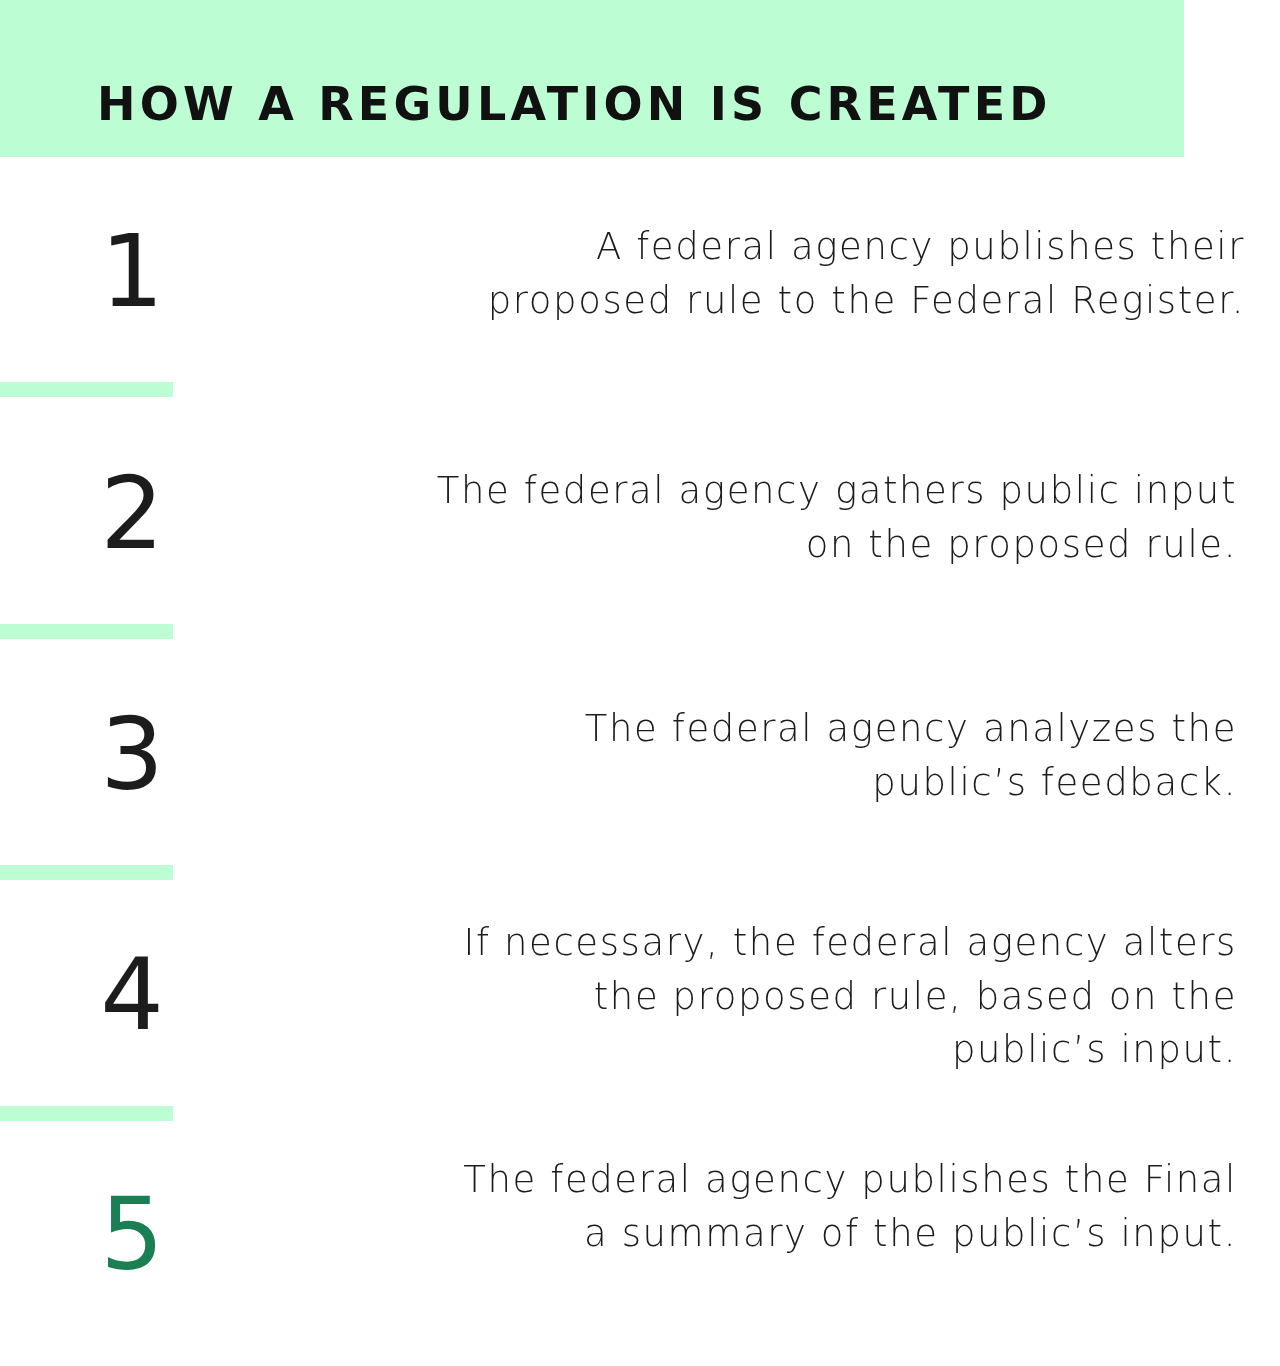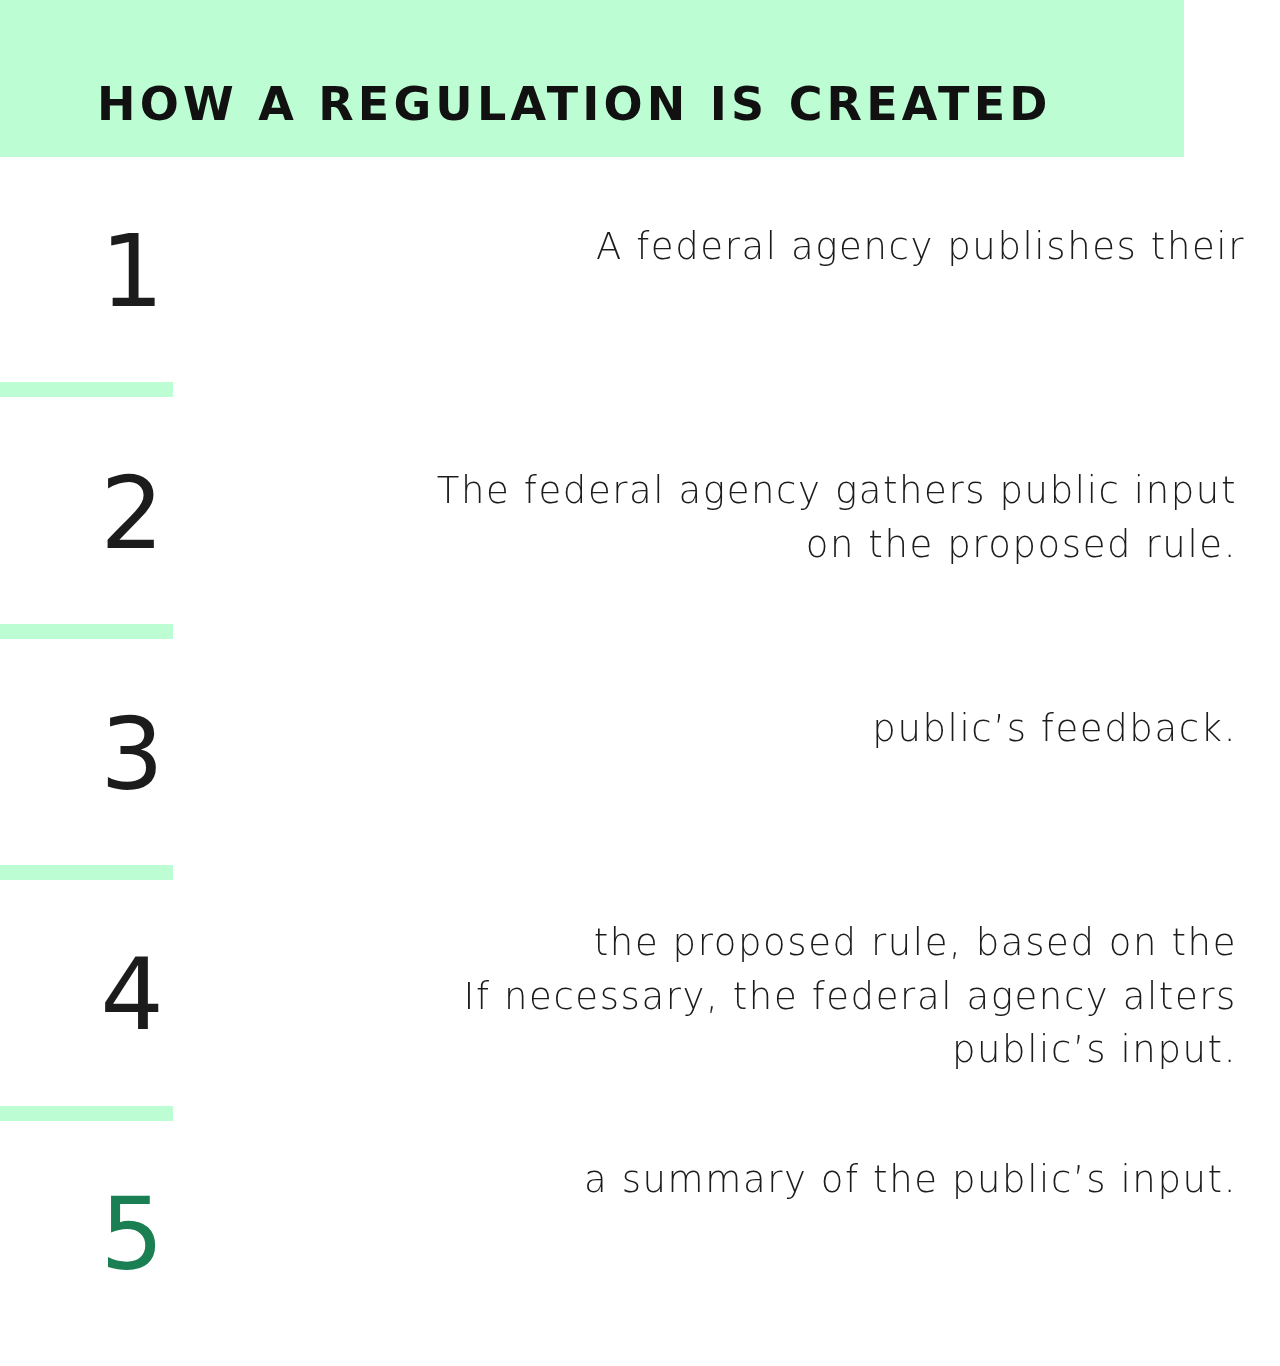--- a/index.html
+++ b/index.html
@@ -36,49 +36,52 @@
 <body>
 
 <div class="header">
   <div class="title">HOW A REGULATION IS CREATED</div>
 </div>
 
 <div class="step" style="top:0;">
   <div class="num" style="left:82px; top:222px;">1</div>
   <div class="text" style="left:265px; top:220px;">
     <span class="line">A federal agency publishes their</span>
+    <span class="line">proposed rule to the Federal Register.</span>
   </div>
 </div>
 <div class="divider" style="top:382px;"></div>
 
 <div class="step" style="top:0;">
   <div class="num" style="left:82px; top:464px;">2</div>
   <div class="text" style="left:257px; top:464px;">
     <span class="line">The federal agency gathers public input</span>
     <span class="line">on the proposed rule.</span>
   </div>
 </div>
 <div class="divider" style="top:624px;"></div>
 
 <div class="step" style="top:0;">
   <div class="num" style="left:82px; top:705px;">3</div>
   <div class="text" style="left:257px; top:702px;">
+    <span class="line">The federal agency analyzes the</span>
     <span class="line">public’s feedback.</span>
   </div>
 </div>
 <div class="divider" style="top:865px;"></div>
 
 <div class="step" style="top:0;">
   <div class="num" style="left:82px; top:945px;">4</div>
   <div class="text" style="left:257px; top:916px;">
+    <span class="line">If necessary, the federal agency alters</span>
     <span class="line">the proposed rule, based on the</span>
-    <span class="line">If necessary, the federal agency alters</span>
     <span class="line">public’s input.</span>
   </div>
 </div>
 <div class="divider" style="top:1106px;"></div>
 
 <div class="step" style="top:0;">
   <div class="num accent" style="left:82px; top:1185px;">5</div>
   <div class="text" style="left:257px; top:1153px;">
+    <span class="line">The federal agency publishes the Final</span>
     <span class="line">a summary of the public’s input.</span>
   </div>
 </div>
 
 </body></html>

